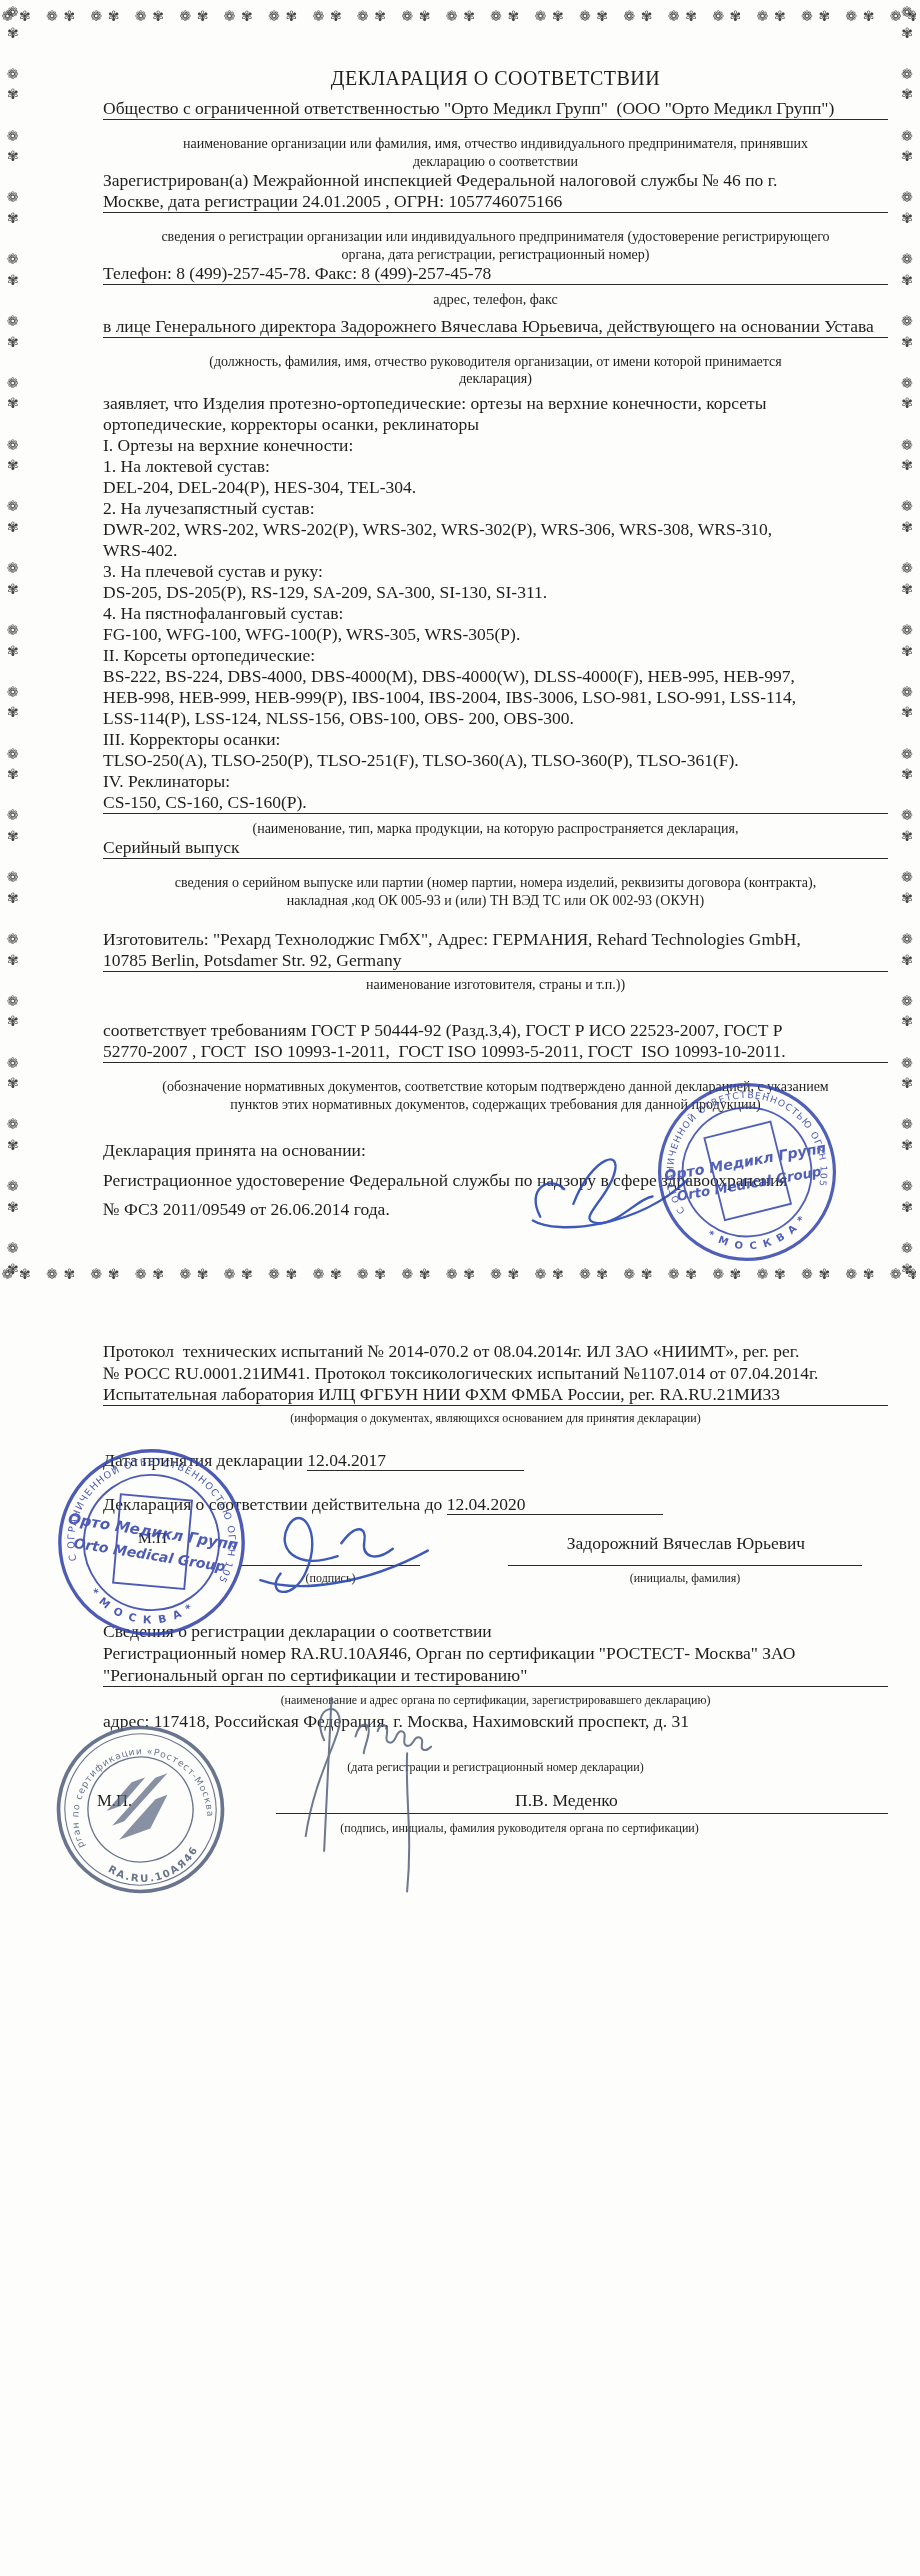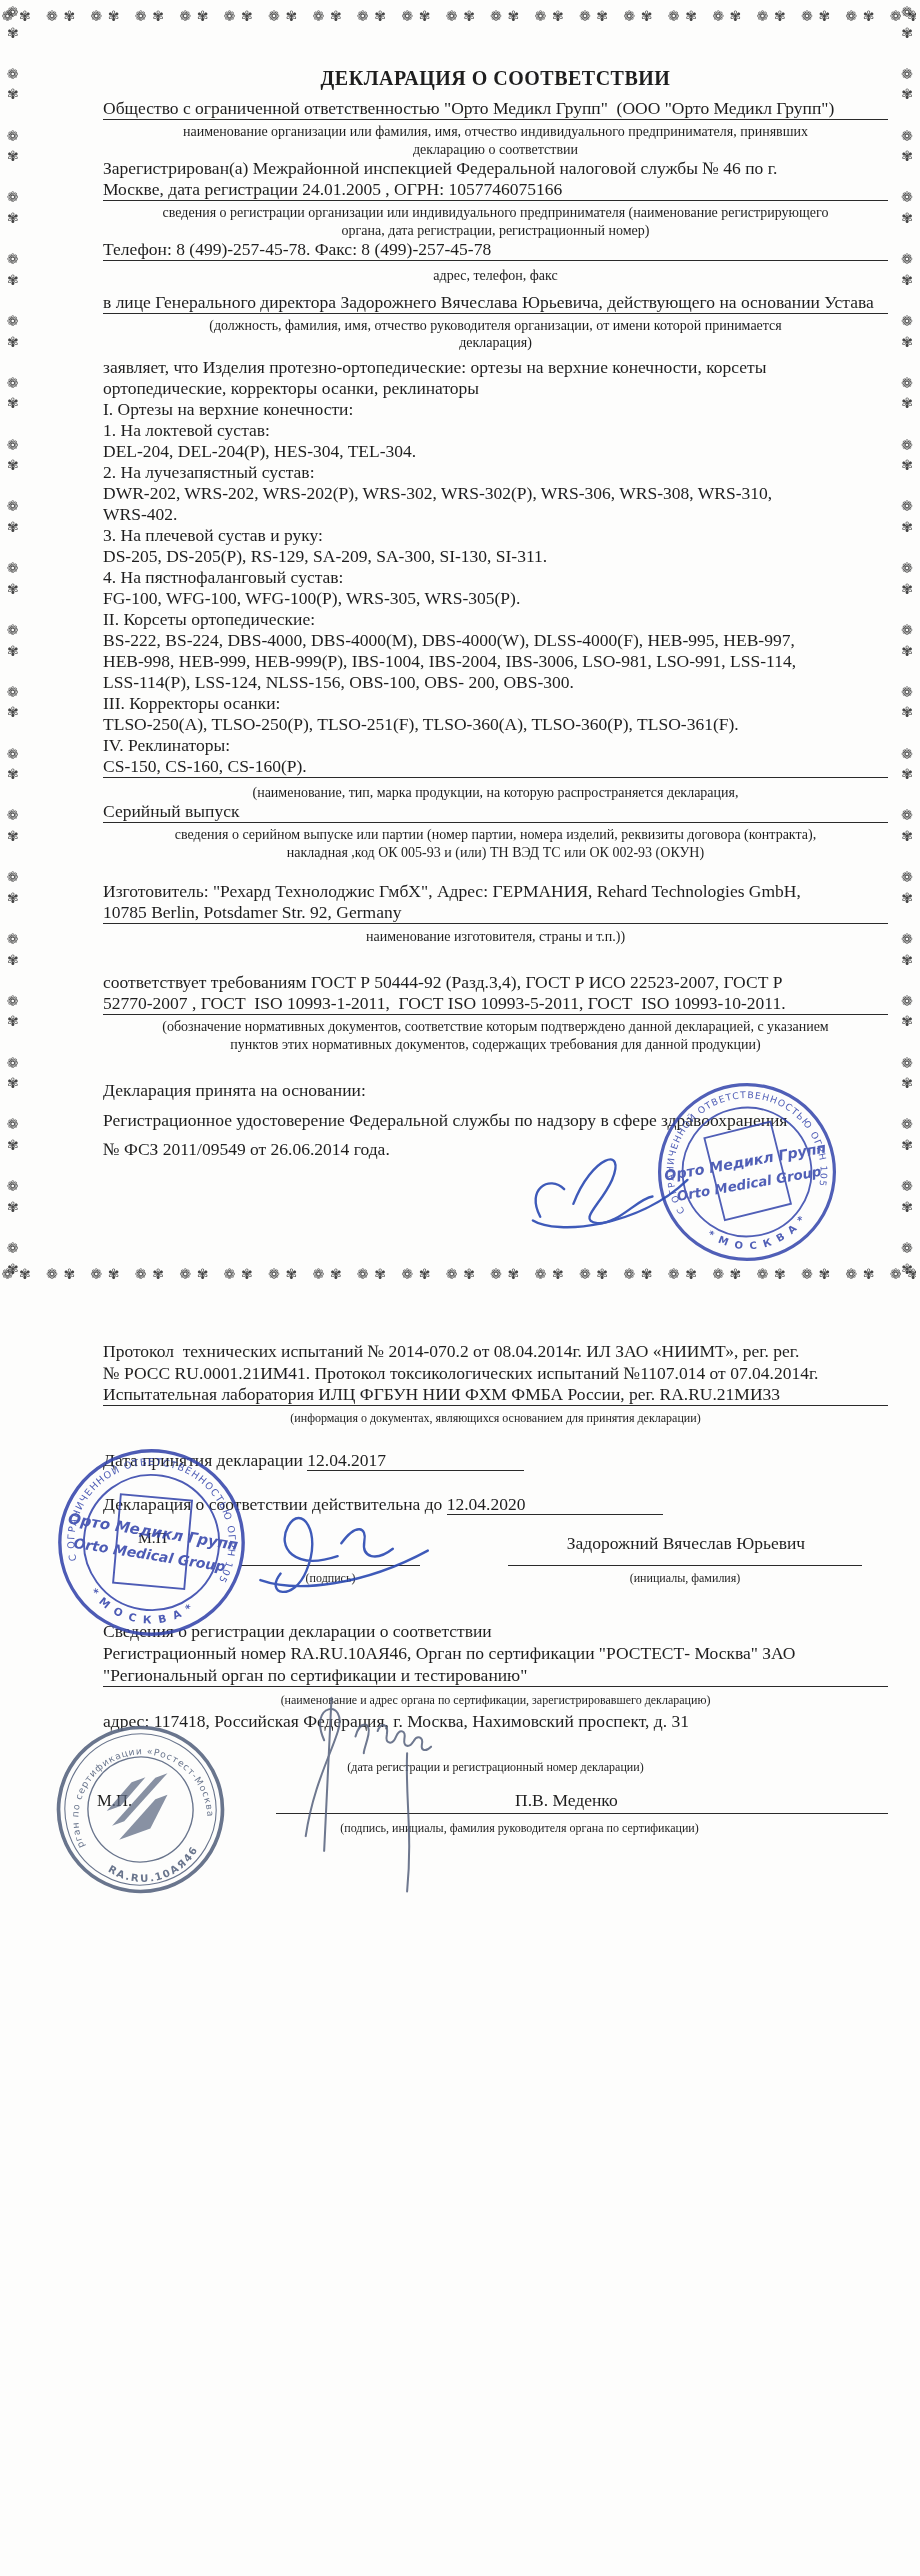--- a/index.html
+++ b/index.html
@@ -20,24 +20,24 @@
            writing-mode:vertical-rl; text-orientation:upright; letter-spacing:4.6px;
            white-space:nowrap; }
   
   .content {
     position:absolute; left:103px; top:68px; width:785px;
   }
   .line { font-size:17.5px; line-height:21px; white-space:pre-wrap; }
   .pline { font-size:17.5px; line-height:21px; white-space:pre-wrap; }
   .small { font-size:14px; line-height:17.5px; text-align:center; white-space:pre-wrap; }
   .u { border-bottom:1.4px solid #2a2a2a; }
-  .title { font-size:20px; line-height:21px; font-weight:bold; text-align:center;
+  .title { font-size:20px; line-height:21px; font-weight:normal; text-align:center;
            letter-spacing:0.5px; margin-bottom:9.2px; }
   .bold { font-weight:bold; }
-  .mt2{margin-top:3px}.mt4{margin-top:3.7px}.mt6{margin-top:5.5px}.mt8{margin-top:7.4px}
+  .mt2{margin-top:15px}.mt4{margin-top:3.7px}.mt6{margin-top:5.5px}.mt8{margin-top:7.4px}
   .mt10{margin-top:9.2px}.mt14{margin-top:27px}.mt22{margin-top:20px}
   .absline { position:absolute; left:103px; width:785px; font-size:17.5px;
              line-height:21px; white-space:pre-wrap; }
   .abssmall { position:absolute; font-size:12px; line-height:17.5px; text-align:center; }
   .rule { position:absolute; border-top:1.4px solid #2a2a2a; height:0; }
   .vfield { border-bottom:1.4px solid #2a2a2a; padding-right:138px; }
   .stamp { position:absolute; }
   .sig { position:absolute; }
   svg text { font-family:"DejaVu Sans", sans-serif; }
 </style>
@@ -53,21 +53,21 @@
 
   <div class="content">
     <div class="title">ДЕКЛАРАЦИЯ О СООТВЕТСТВИИ</div>
 
     <div class="line u mt10">Общество с ограниченной ответственностью "Орто Медикл Групп"  (ООО "Орто Медикл Групп")</div>
     <div class="small mt2">наименование организации или фамилия, имя, отчество индивидуального предпринимателя, принявших</div>
     <div class="small">декларацию о соответствии</div>
 
     <div class="line">Зарегистрирован(а) Межрайонной инспекцией Федеральной налоговой службы № 46 по г.</div>
     <div class="line u">Москве, дата регистрации 24.01.2005 , ОГРН: 1057746075166</div>
-    <div class="small mt2">сведения о регистрации организации или индивидуального предпринимателя (наименование регистрирующего</div>
+    <div class="small mt2">сведения о регистрации организации или индивидуального предпринимателя (удостоверение регистрирующего</div>
     <div class="small">органа, дата регистрации, регистрационный номер)</div>
 
     <div class="line u">Телефон: 8 (499)-257-45-78. Факс: 8 (499)-257-45-78</div>
     <div class="small mt6">адрес, телефон, факс</div>
 
     <div class="line u mt8">в лице Генерального директора Задорожнего Вячеслава Юрьевича, действующего на основании Устава</div>
     <div class="small mt2">(должность, фамилия, имя, отчество руководителя организации, от имени которой принимается</div>
     <div class="small">декларация)</div>
 
     <div class="line mt6">заявляет, что Изделия протезно-ортопедические: ортезы на верхние конечности, корсеты</div>

